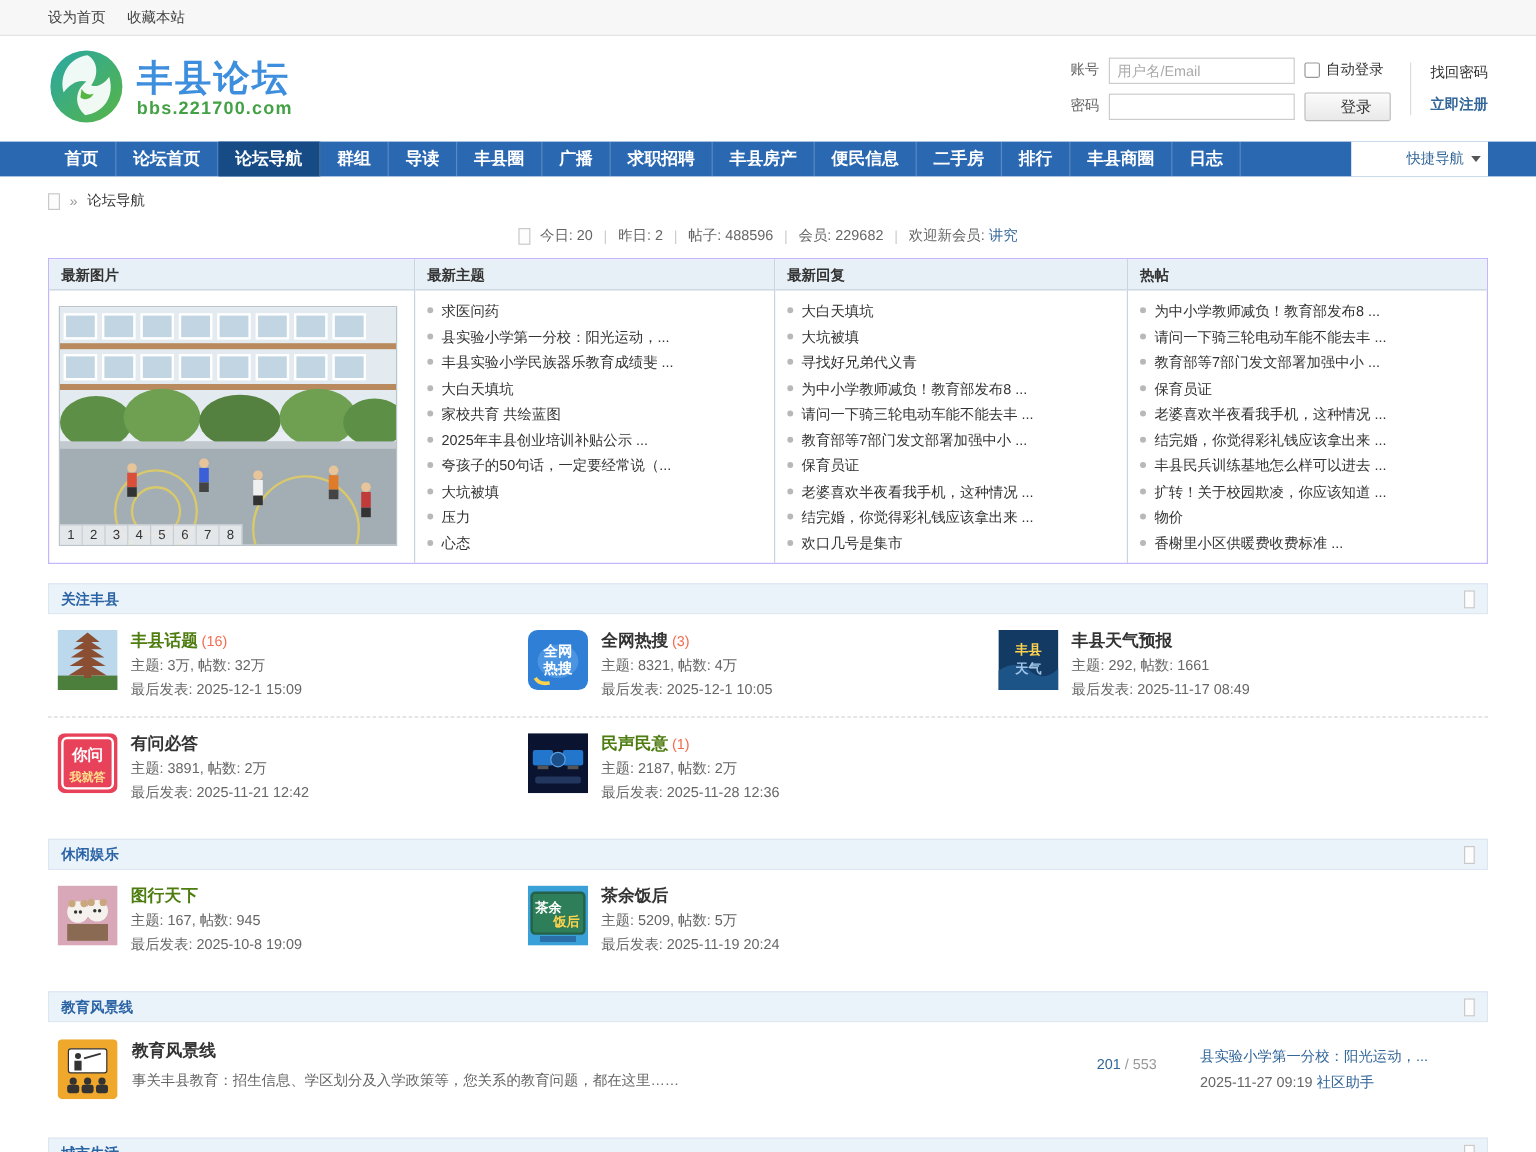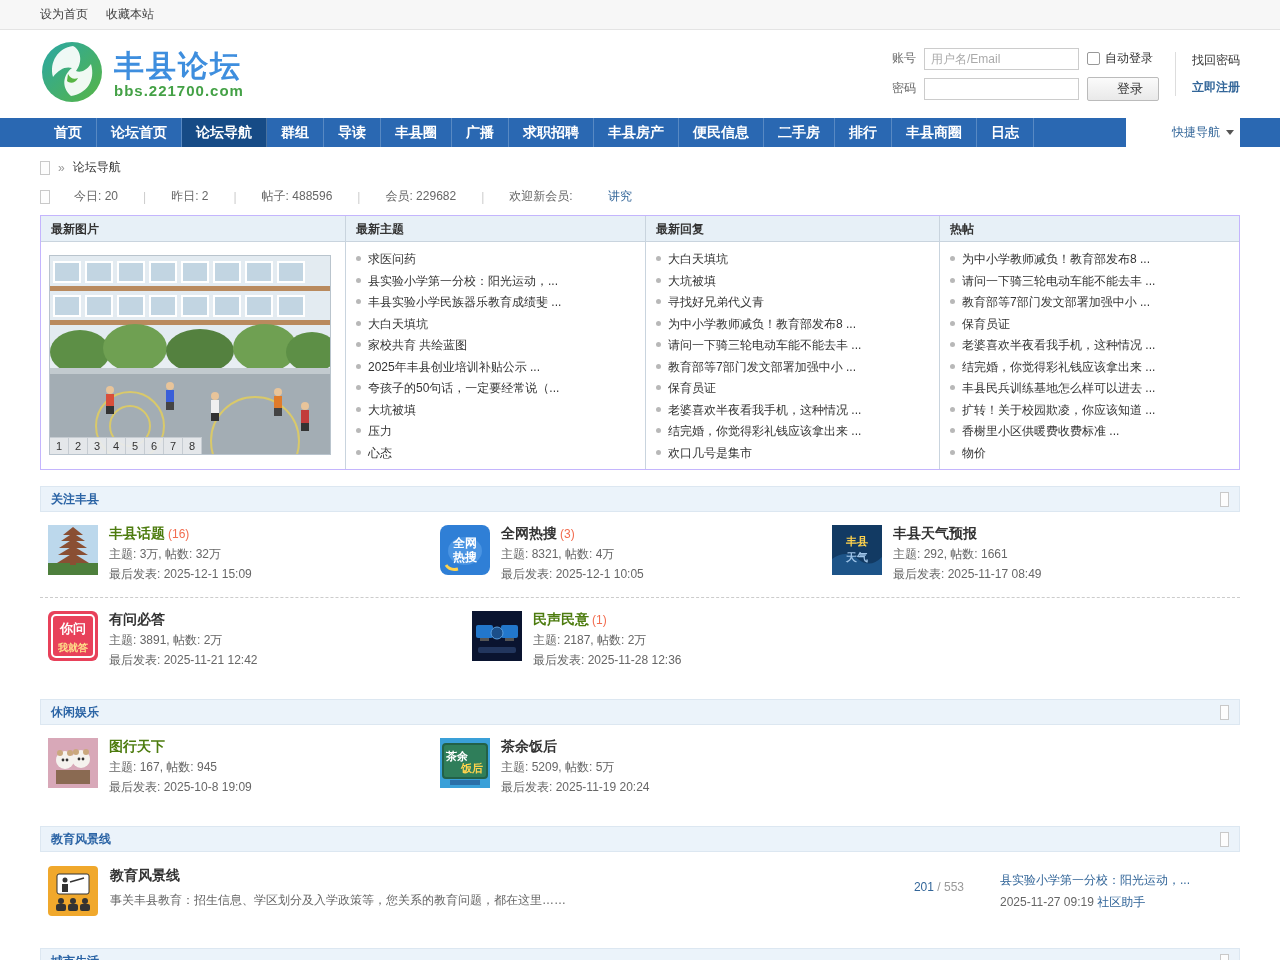--- a/index.html
+++ b/index.html
@@ -34,21 +34,21 @@
   .nav-inner { display:flex; height:29px; align-items:stretch; }
   .nav-item { color:#fff; font-size:14px; font-weight:bold; line-height:29px; padding:0 14px; border-right:1px solid rgba(255,255,255,.22); white-space:nowrap; }
   .nav-item.active { background:#164b86; }
   .quick-nav { margin-left:auto; width:114px; background:#fff; color:#336699; font-size:12px; line-height:29px; text-align:center; display:flex; align-items:center; justify-content:center; gap:6px;padding-left:40px; }
   .caret { width:0; height:0; border-left:4px solid transparent; border-right:4px solid transparent; border-top:5px solid #555; display:inline-block; }
 
   
   .breadcrumb { display:flex; align-items:center; gap:8px; font-size:12px; padding:12px 0 8px; color:#333; }
   .breadcrumb .arrow { color:#999; }
   .ph-icon { width:10px; height:14px; border:1px solid #c9c9c9; background:#fdfdfd; display:inline-block; }
-  .statsbar { display:flex; align-items:center; gap:16px; font-size:12px; color:#666; padding:4px 0 10px; }
+  .statsbar { display:flex; align-items:center; gap:0; font-size:12px; color:#666; padding:4px 0 10px;justify-content:center; }
   .statsbar .seg { white-space:nowrap; }
   .statsbar .sep { color:#ccc; padding:0 9px; }
   .statsbar .ph-icon { margin-right:8px; }
   .blue-link { color:#336699; }
 
   
   .panels { display:flex; border:1px solid #c4b5fd; height:255px; }
   .col { overflow:hidden; }
   .col + .col { border-left:1px solid #c9d4de; }
   .col-h { height:26px; background:#e7f0f7; border-bottom:1px solid #c9d4de; font-size:12px; font-weight:bold; color:#333; line-height:26px; padding:0 10px; }
@@ -62,21 +62,21 @@
   .plist li { height:21.5px; line-height:21.5px; white-space:nowrap; overflow:hidden; text-overflow:ellipsis; font-size:12px; }
   .dot { width:5px; height:5px; border-radius:50%; background:#b8b8b8; display:inline-block; margin-right:7px; vertical-align:2px; }
 
   
   .section { margin-top:16px; }
   .sec-h { height:26px; background:#ebf3fa; border:1px solid #dce7f1; display:flex; align-items:center; padding:0 10px; }
   .sec-title { font-size:12px; font-weight:bold; color:#2b64a5; }
   .sec-h .ph-icon { margin-left:auto; width:9px; height:15px; }
   .sec-body { background:#fff; }
   .frow { display:flex; padding:13px 0 14px; }
-  .frow + .frow { border-top:1px dashed #ccc;gap:32px; }
+  .frow + .frow { border-top:1px dashed #ccc; }
   .forum { flex:0 0 392px; display:flex; gap:11px; padding-left:8px; }
   .ficon { width:50px; height:50px; flex:0 0 50px; cursor:pointer; }
   .ficon svg { display:block; }
   .fname { font-size:14px; font-weight:bold; line-height:17px; }
   .fname a { color:#333; }
   .fname a.hot { color:#4d7c0f;margin-top:48px; }
   .fcount { color:#f26c4f; font-weight:normal; font-size:12px; margin-left:3px; }
   .fstats, .flast { font-size:12px; color:#666; line-height:18px; margin-top:2px; }
 
   
@@ -283,22 +283,22 @@
     <div class="col-h">热帖</div>
     <ul class="plist">
       <li><span class="dot"></span><a>为中小学教师减负！教育部发布8 ...</a></li>
       <li><span class="dot"></span><a>请问一下骑三轮电动车能不能去丰 ...</a></li>
       <li><span class="dot"></span><a>教育部等7部门发文部署加强中小 ...</a></li>
       <li><span class="dot"></span><a>保育员证</a></li>
       <li><span class="dot"></span><a>老婆喜欢半夜看我手机，这种情况 ...</a></li>
       <li><span class="dot"></span><a>结完婚，你觉得彩礼钱应该拿出来 ...</a></li>
       <li><span class="dot"></span><a>丰县民兵训练基地怎么样可以进去 ...</a></li>
       <li><span class="dot"></span><a>扩转！关于校园欺凌，你应该知道 ...</a></li>
+      <li><span class="dot"></span><a>物价</a></li>
       <li><span class="dot"></span><a>香榭里小区供暖费收费标准 ...</a></li>
-      <li><span class="dot"></span><a>物价</a></li>
     </ul>
   </div>
 </div>
 
 <div class="wrap section">
   <div class="sec-h">
     <span class="sec-title">关注丰县</span>
     <span class="ph-icon"></span>
   </div>
   <div class="sec-body">

